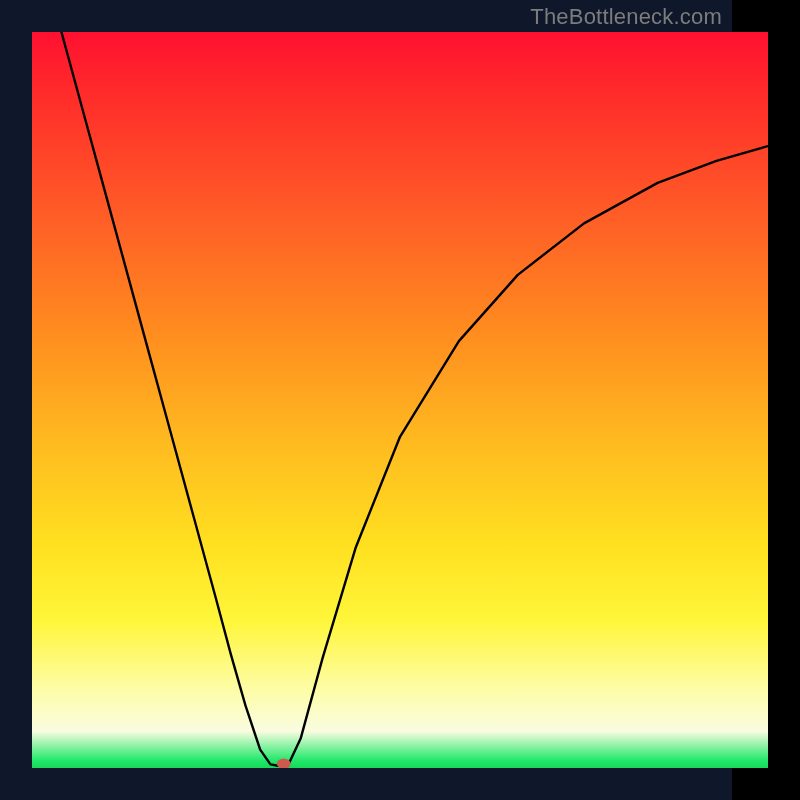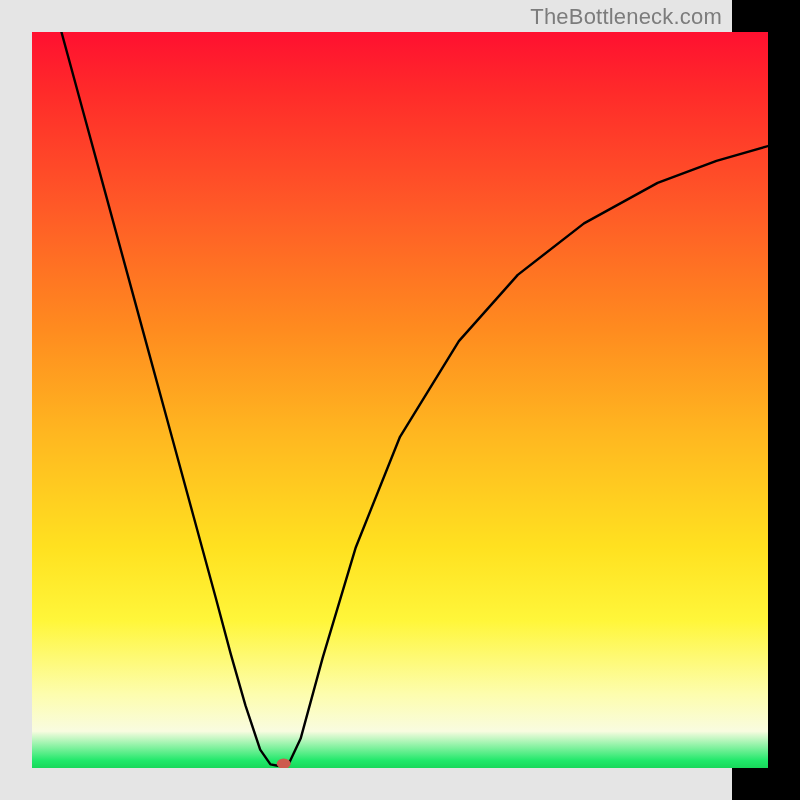--- a/index.html
+++ b/index.html
@@ -10,21 +10,21 @@
     background: #000;
     overflow: hidden;
     font-family: Arial, Helvetica, sans-serif;
   }
   .frame {
     position: absolute;
     top: 0;
     left: 0;
     width: 732px;
     height: 800px;
-    background: #e5e5e5;
+    background: #0f172a;
   }
   .plot-area {
     position: absolute;
     top: 32px;
     left: 32px;
     width: 736px;
     height: 736px;
     overflow: hidden;
   }
   .gradient {

